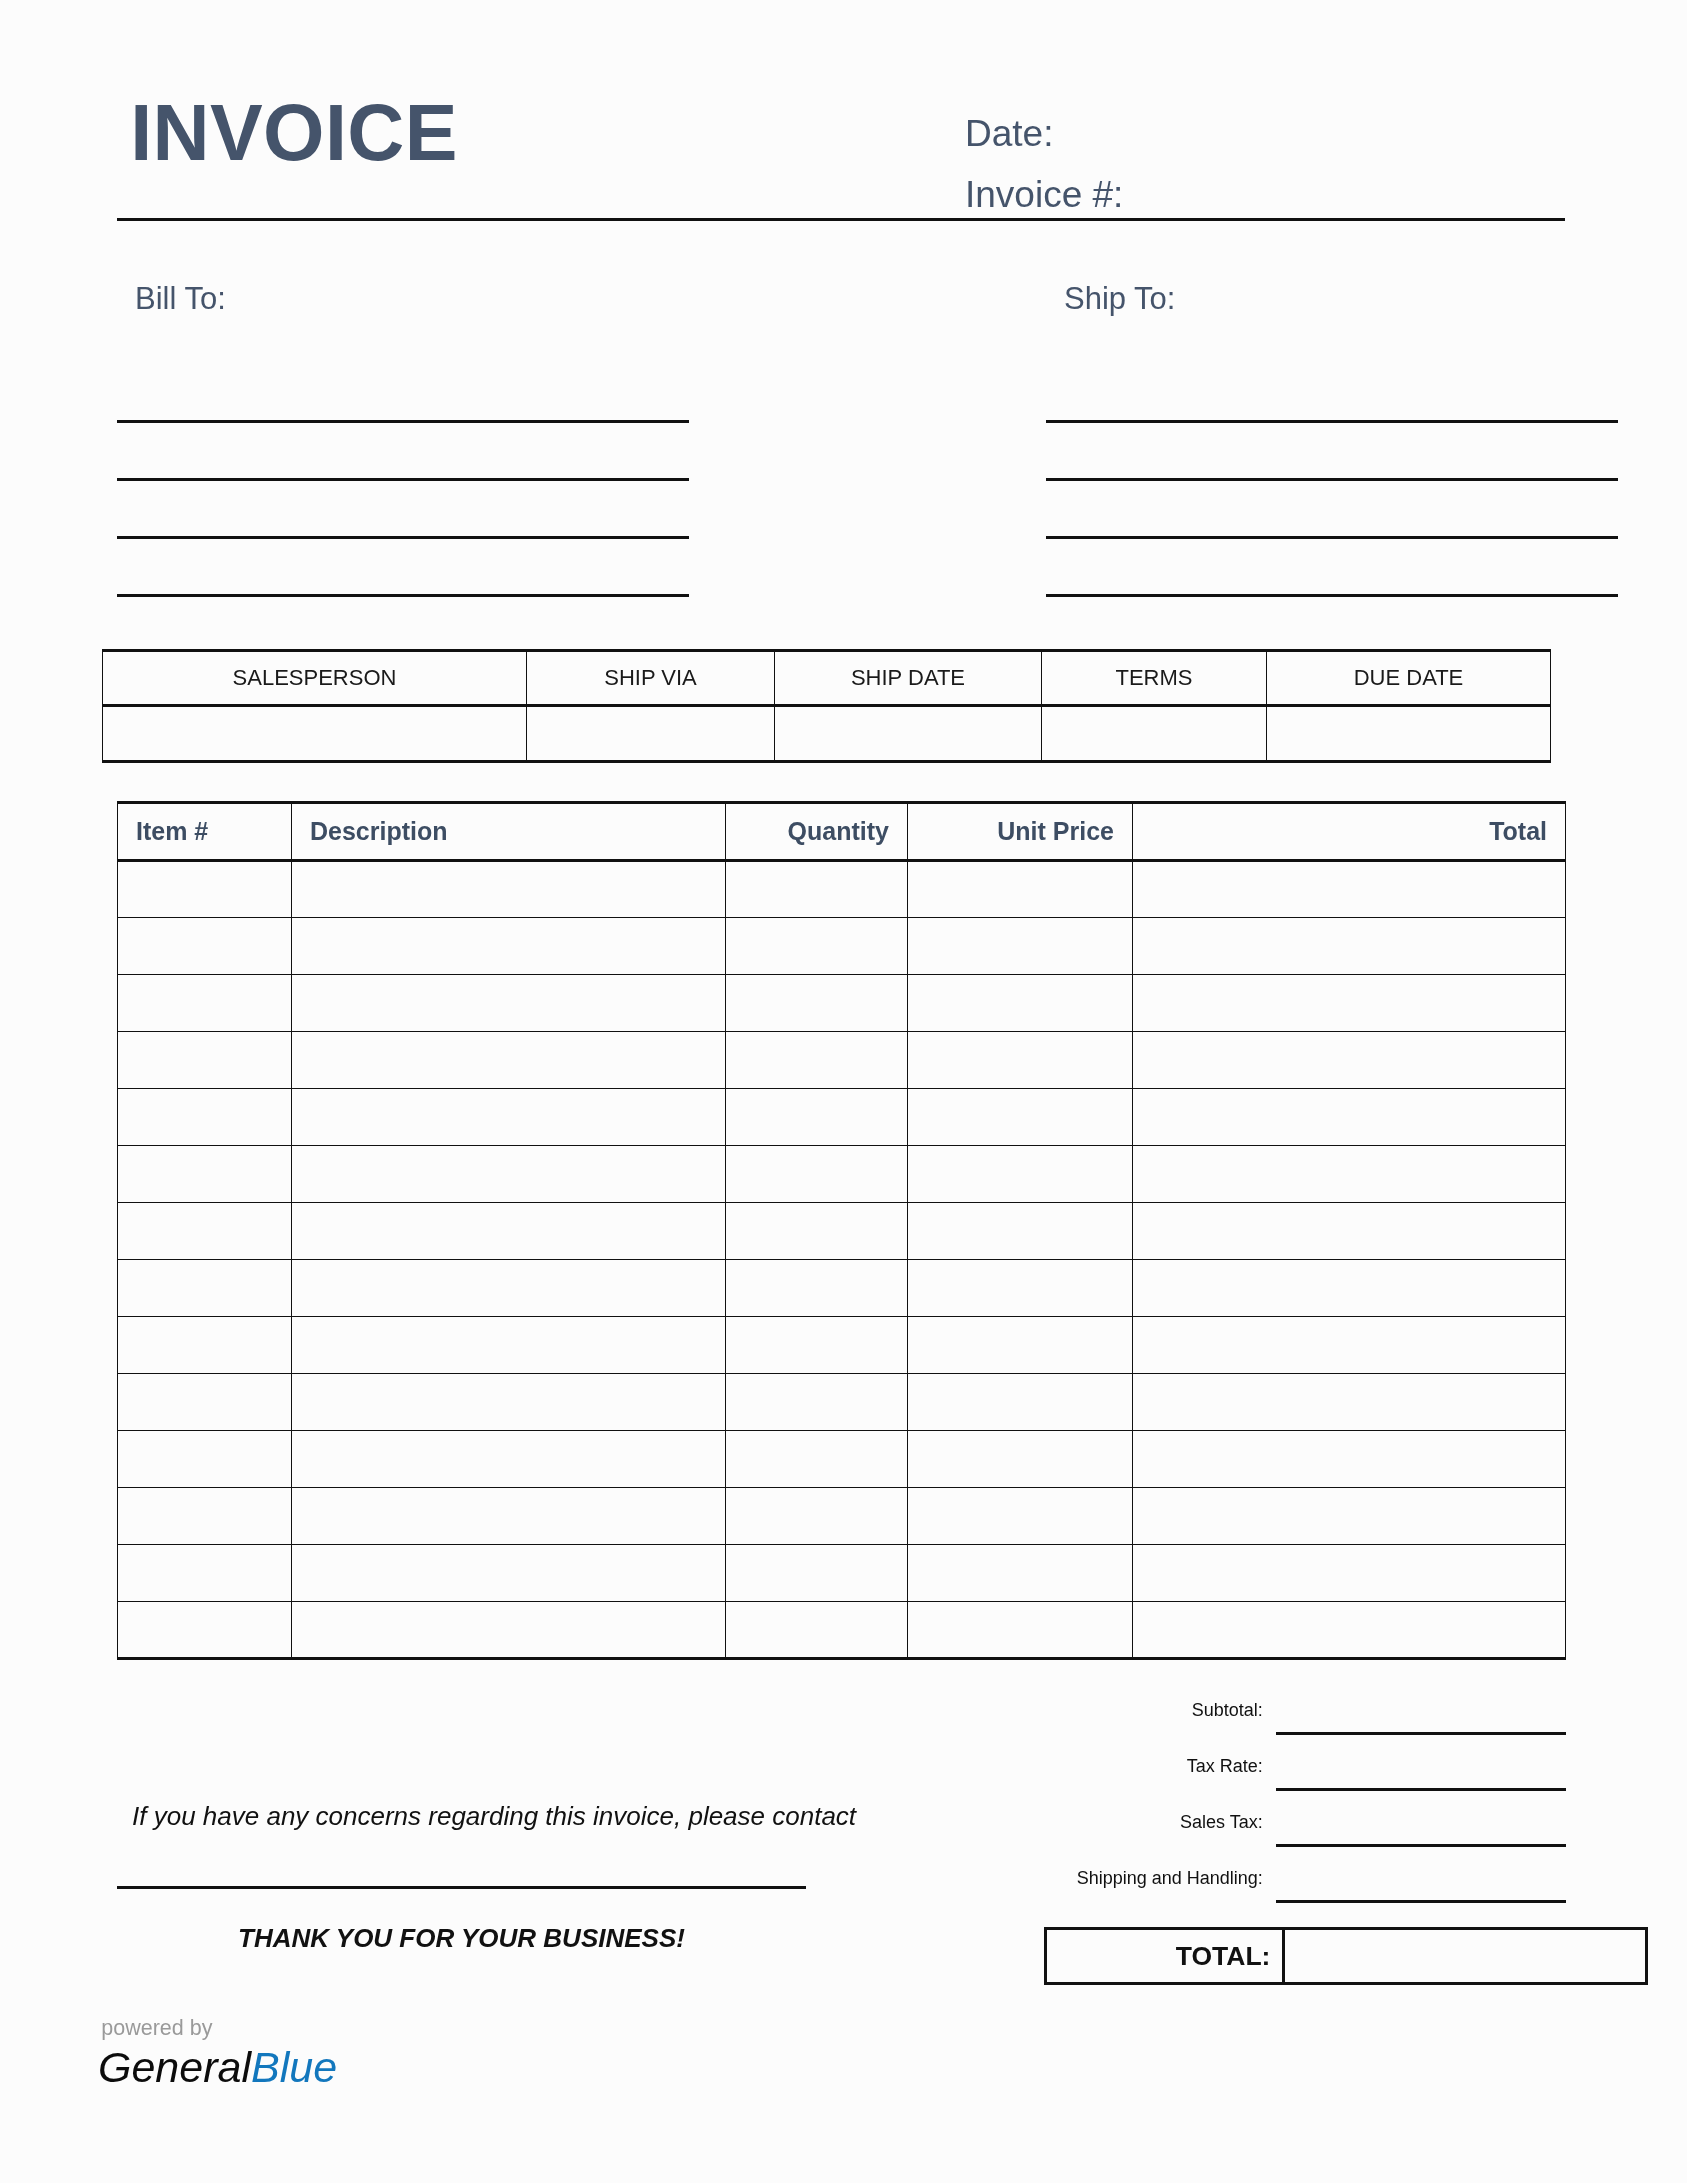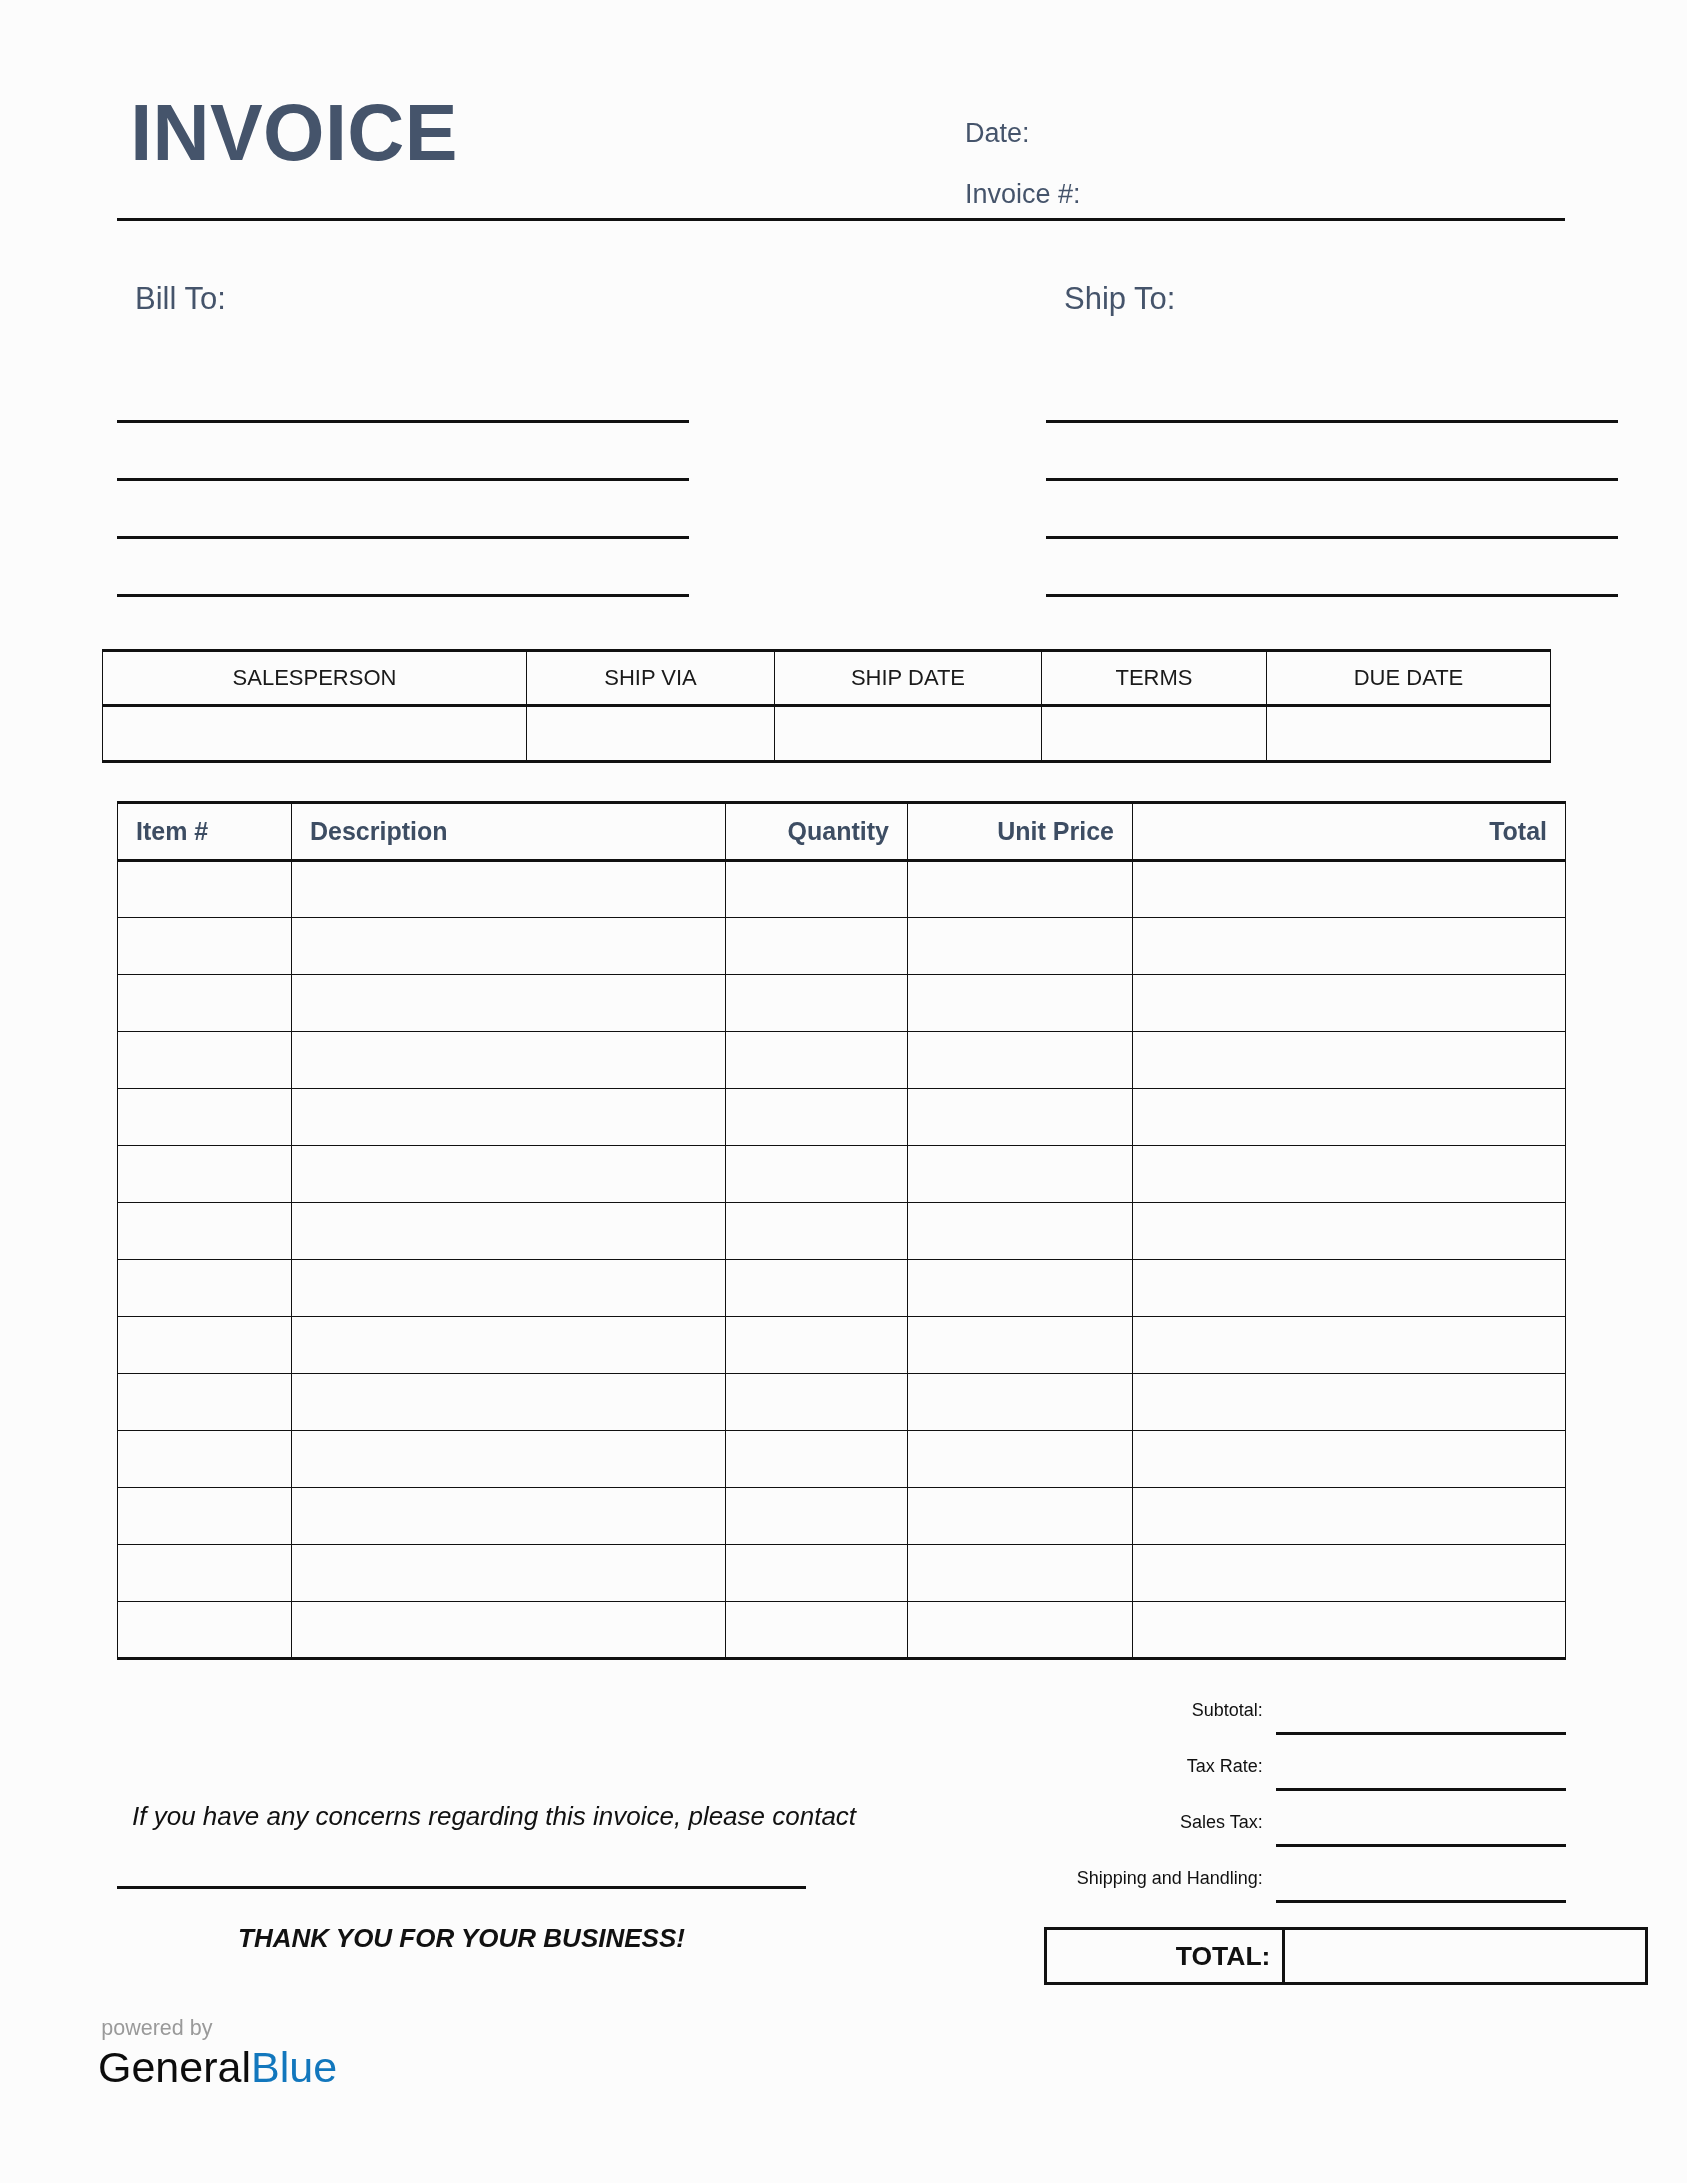--- a/index.html
+++ b/index.html
@@ -36,21 +36,21 @@
     color: #45546b;
     letter-spacing: 0.4px;
   }
   .header-fields {
     position: absolute;
     left: 848px;
     top: 5px;
     width: 579px;
   }
   .header-field {
-    font-size: 27px;
+    font-size: 37px;
     line-height: 61px;
     color: #45546b;
   }
   .header-rule {
     position: absolute;
     left: 117px;
     top: 218px;
     width: 1448px;
     height: 3.3px;
     background: #111111;
@@ -234,20 +234,21 @@
   }
   .logo-powered {
     font-size: 21.5px;
     color: #9a9a9a;
     line-height: 26.5px;
     padding-left: 3.3px;
   }
   .logo-word {
     font-size: 43px;
     line-height: 50px;
+    font-style: italic;
   }
   .logo-general { color: #0c0c0c; }
   .logo-blue    { color: #1277bd; }
 </style>
 </head>
 <body>
 
 <div class="page">
 
   <div class="header">

